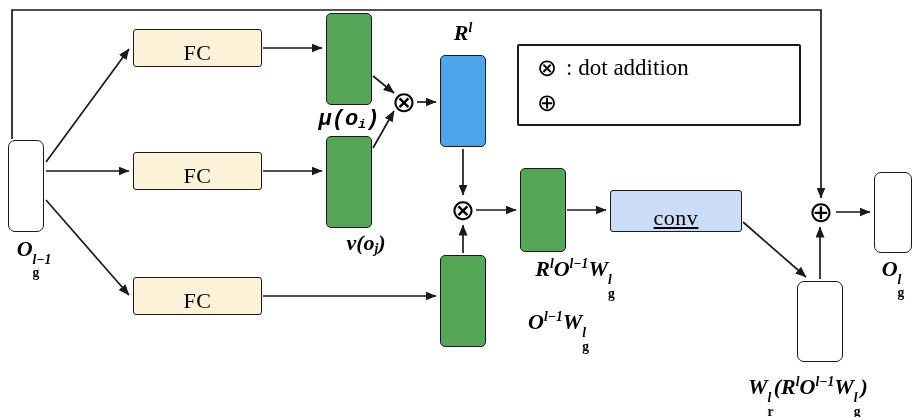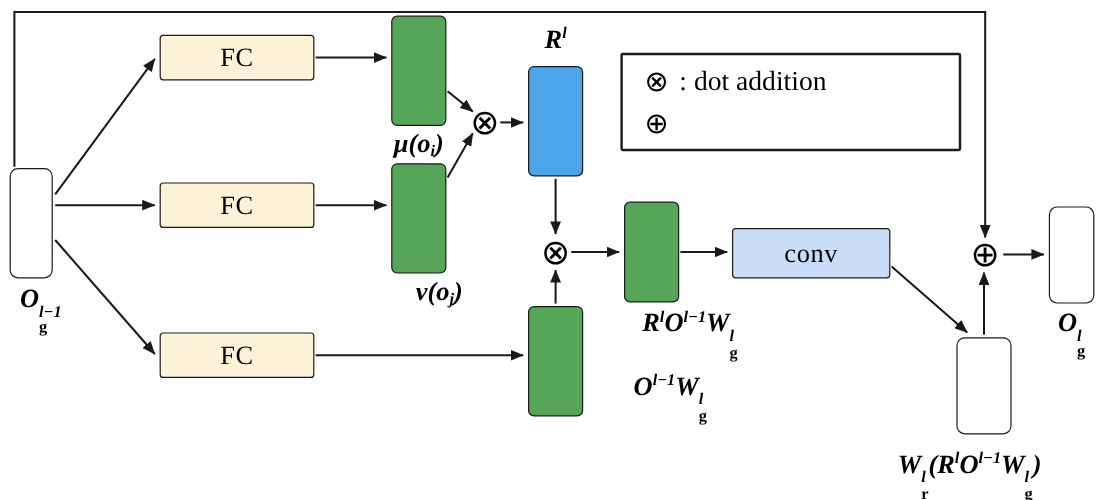--- a/index.html
+++ b/index.html
@@ -1,20 +1,20 @@
 <!DOCTYPE html>
 <html><head>
 <meta charset="utf-8">
 <style>
   html,body{margin:0;padding:0;background:#fff;}
   .stage{position:relative;width:921px;height:417px;background:#ffffff;overflow:hidden;
          font-family:"Liberation Serif","DejaVu Serif",serif;color:#000;}
   .wires{position:absolute;left:0;top:0;}
   .block{position:absolute;box-sizing:border-box;border:1.8px solid #1a1a1a;
-         display:flex;align-items:center;justify-content:center;background:#fff;}
+         display:flex;align-items:flex-end;justify-content:center;background:#fff;}
   .r3{border-radius:3px;} .r5{border-radius:5px;} .r7{border-radius:7px;}
   .blocktext{font:22px "Liberation Serif","DejaVu Serif",serif;letter-spacing:0.5px;}
   .mlabel{position:absolute;font-size:22px;text-align:center;white-space:nowrap;line-height:1.2;}
   .m-b{font-style:italic;font-weight:bold;}
   .m-sup{font-size:62%;vertical-align:0.6em;font-style:italic;font-weight:bold;}
   .m-subi{font-size:62%;vertical-align:-0.25em;font-style:italic;font-weight:bold;}
   .m-ss{display:inline-flex;flex-direction:column;font-size:62%;line-height:1.02;
         vertical-align:-0.55em;font-weight:bold;text-align:left;}
   .ss-top{font-style:italic;}
   .ss-btm{font-style:normal;}
@@ -69,36 +69,36 @@
   <div class="block r3" style="left: 133px; top: 277px; width: 129px; height: 38px; background-color: rgb(252, 242, 216);">
     <span class="blocktext">FC</span>
   </div>
 
   <div class="block r5" style="left: 326px; top: 13px; width: 46px; height: 92px; background-color: rgb(85, 167, 87);"></div>
   <div class="block r5" style="left: 326px; top: 136px; width: 46px; height: 92px; background-color: rgb(85, 167, 87);"></div>
   <div class="block r5" style="left: 440px; top: 55px; width: 46px; height: 92px; background-color: rgb(76, 165, 233);"></div>
   <div class="block r5" style="left: 440px; top: 255px; width: 46px; height: 92px; background-color: rgb(85, 167, 87);"></div>
   <div class="block r5" style="left: 520px; top: 168px; width: 46px; height: 84px; background-color: rgb(85, 167, 87);"></div>
 
-  <div class="block r3" style="left: 610px; top: 190px; width: 132px; height: 42px; background-color: rgb(203, 220, 246);">
+  <div class="block r3" style="left: 610px; top: 190px; width: 132px; height: 42px; background-color: rgb(203, 220, 246); text-decoration: underline;">
     <span class="blocktext">conv</span>
   </div>
 
   <div class="block r7" style="left:797px;top:281px;width:46px;height:81px;"></div>
   <div class="block r7" style="left:874px;top:172px;width:38px;height:81px;"></div>
 
   <span class="op" style="left:387px;top:85px;">⊗</span>
   <span class="op" style="left:446px;top:193px;">⊗</span>
   <span class="op" style="left:804px;top:195px;">⊕</span>
 
   <div class="mlabel" style="left:2px;top:236px;width:64px;"><span class="m-b">O</span><span class="m-ss">
         <span class="ss-top">l−1</span>
         <span class="ss-btm">g</span>
       </span></div>
-  <div class="mlabel" style="left:296px;top:107px;width:106px;"><span class="m-b">μ(</span><span class="m-b">o</span><span class="m-subi">i</span><span class="m-b">)</span></div>
+  <div class="mlabel" style="left:296px;top:107px;width:106px;font-family:Liberation Mono, monospace;"><span class="m-b">μ(</span><span class="m-b">o</span><span class="m-subi">i</span><span class="m-b">)</span></div>
   <div class="mlabel" style="left:313px;top:230px;width:106px;"><span class="m-b">v(</span><span class="m-b">o</span><span class="m-subi">j</span><span class="m-b">)</span></div>
   <div class="mlabel" style="left:428px;top:20px;width:70px;"><span class="m-b">R</span><span class="m-sup">l</span></div>
   <div class="mlabel" style="left:489px;top:309px;text-align:left;margin-left:39px;"><span class="m-b">O</span><span class="m-sup">l−1</span><span class="m-b">W</span><span class="m-ss">
         <span class="ss-top">l</span>
         <span class="ss-btm">g</span>
       </span></div>
   <div class="mlabel" style="left:497px;top:256px;width:156px;"><span class="m-b">R</span><span class="m-sup">l</span><span class="m-b">O</span><span class="m-sup">l−1</span><span class="m-b">W</span><span class="m-ss">
         <span class="ss-top">l</span>
         <span class="ss-btm">g</span>
       </span></div>

